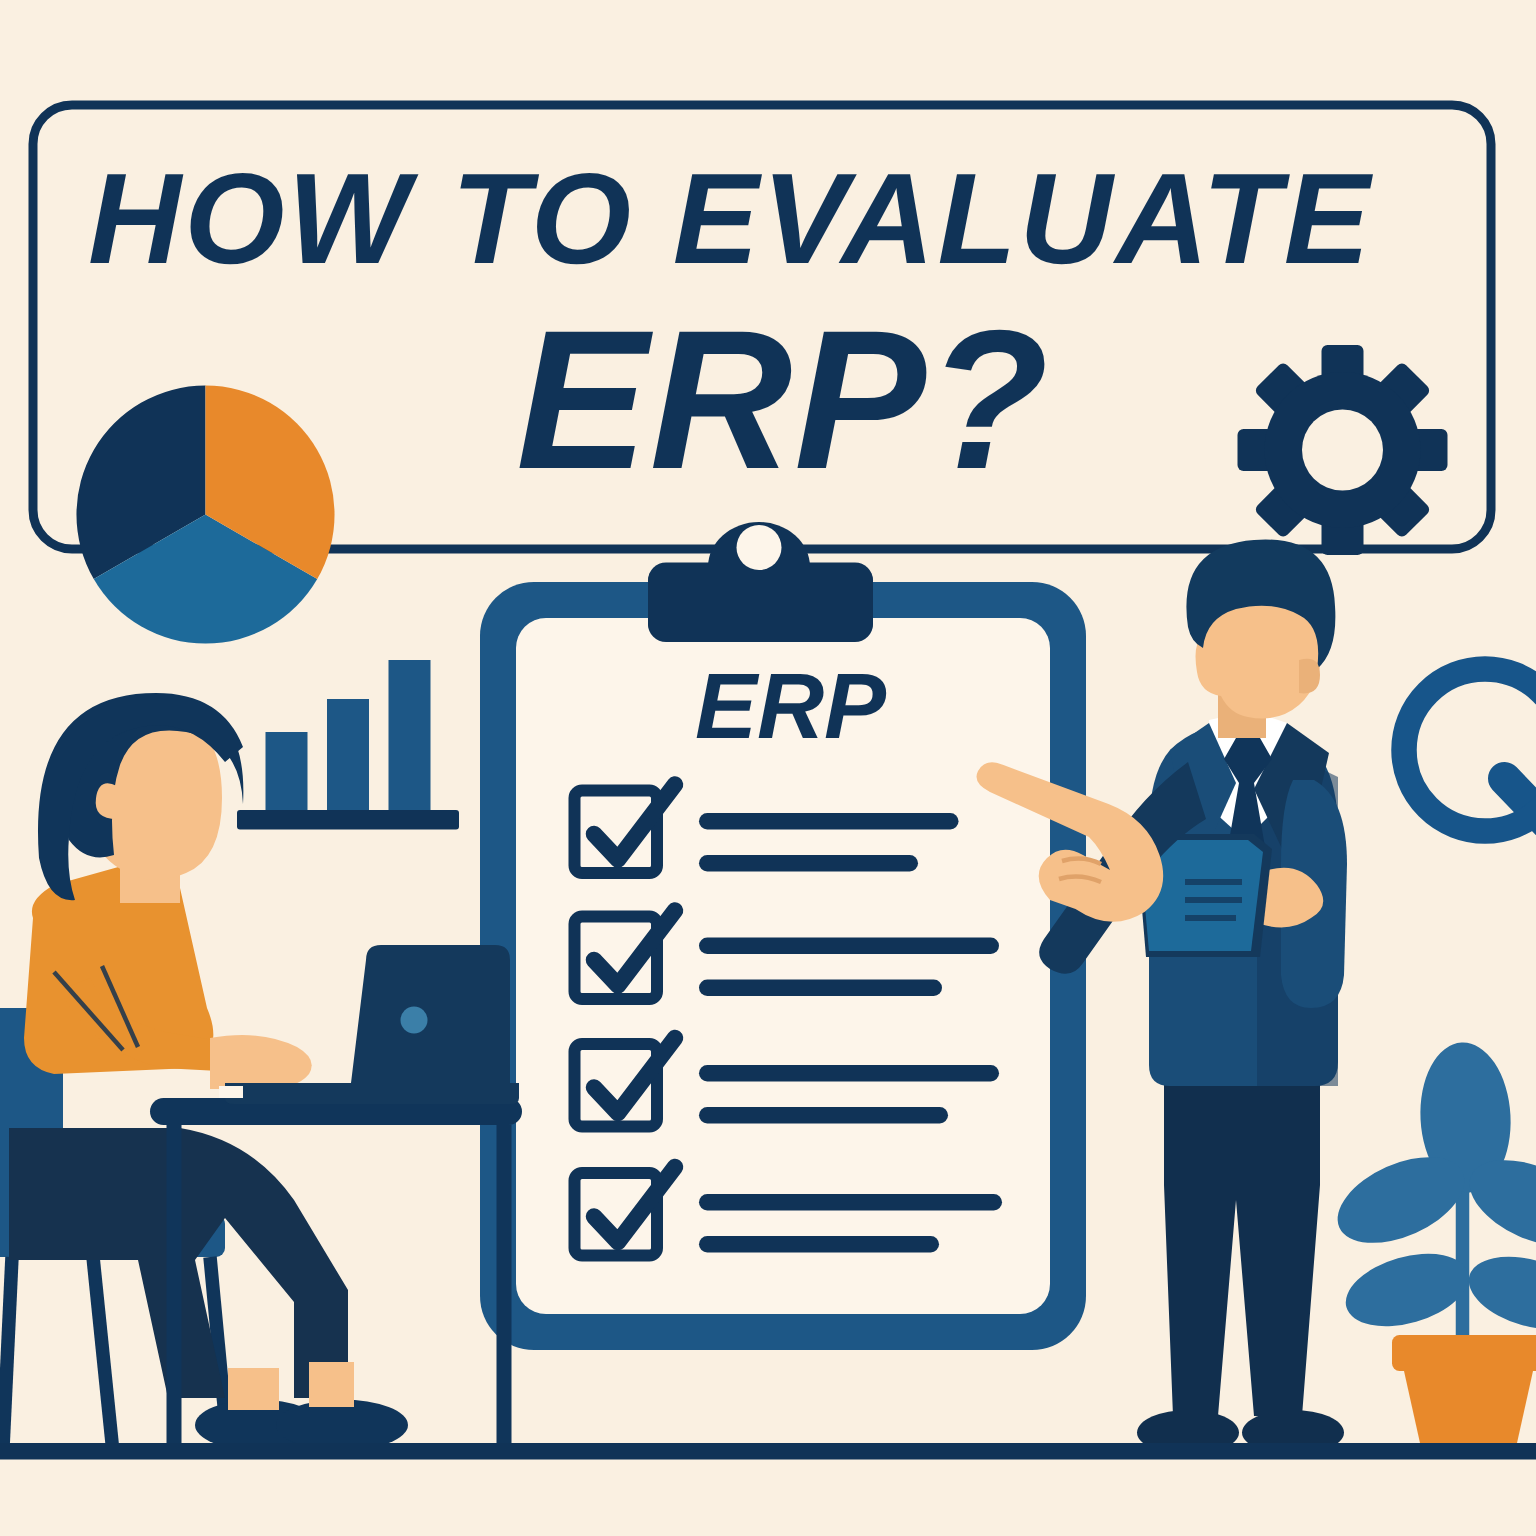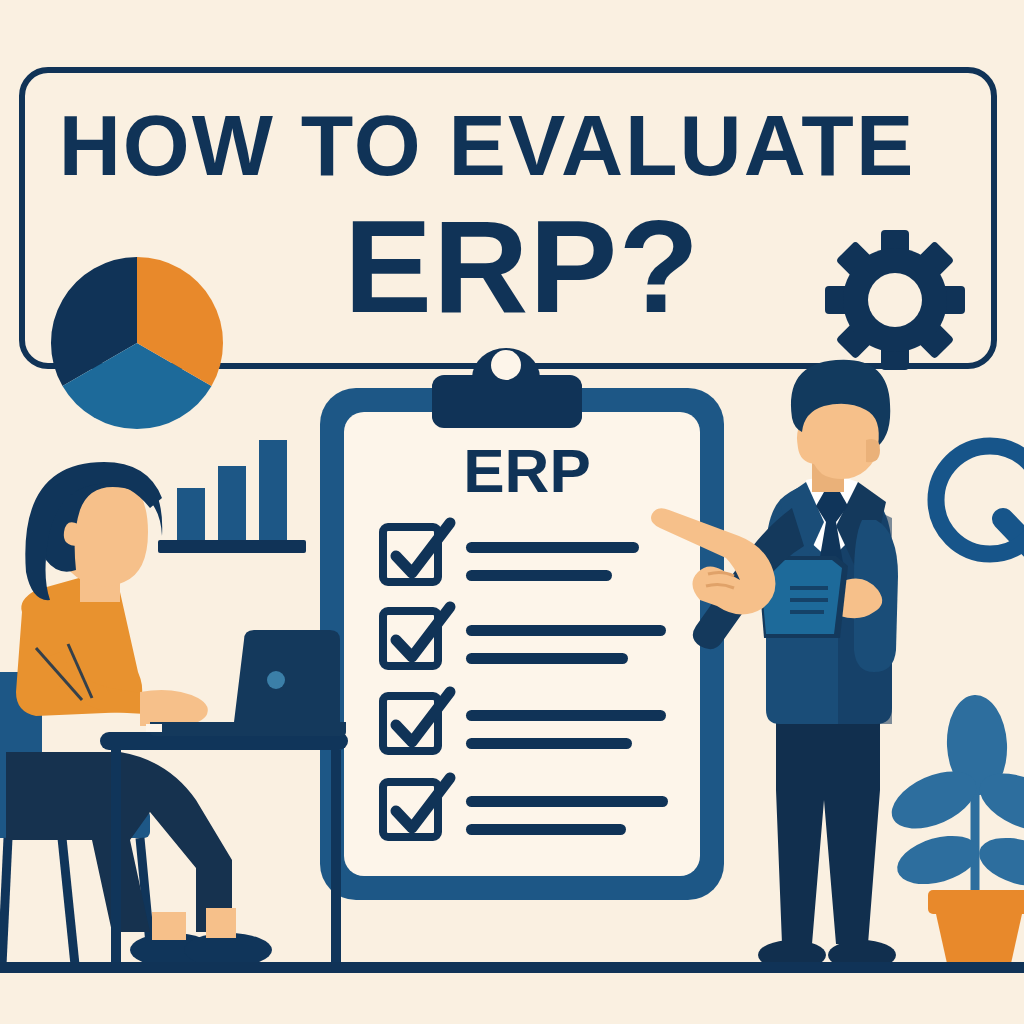--- a/index.html
+++ b/index.html
@@ -2,21 +2,21 @@
 <html><head>
 <meta charset="utf-8">
 <title>How to Evaluate ERP</title>
 <style>
   html,body{margin:0;padding:0;}
   body{
     width:1024px;height:1024px;overflow:hidden;
     background:#faf0e1;
     font-family:"Liberation Sans", sans-serif;
   }
-  #stage{position:relative;width:1024px;height:780px;}
+  #stage{position:relative;width:1024px;height:780px;font-style:italic;}
   #stage svg{display:block;width:1024px;height:1024px;}
   .ttl{
     font-family:"Liberation Sans", sans-serif;
     font-weight:bold;
     fill:#103357;
     text-anchor:middle;
   }
   .ttl-line1{font-size:86px;letter-spacing:2px;}
   .ttl-line2{font-size:132px;letter-spacing:1px;}
   .erp-head{font-size:62px;font-weight:bold;fill:#103357;text-anchor:middle;font-family:"Liberation Sans", sans-serif;}

